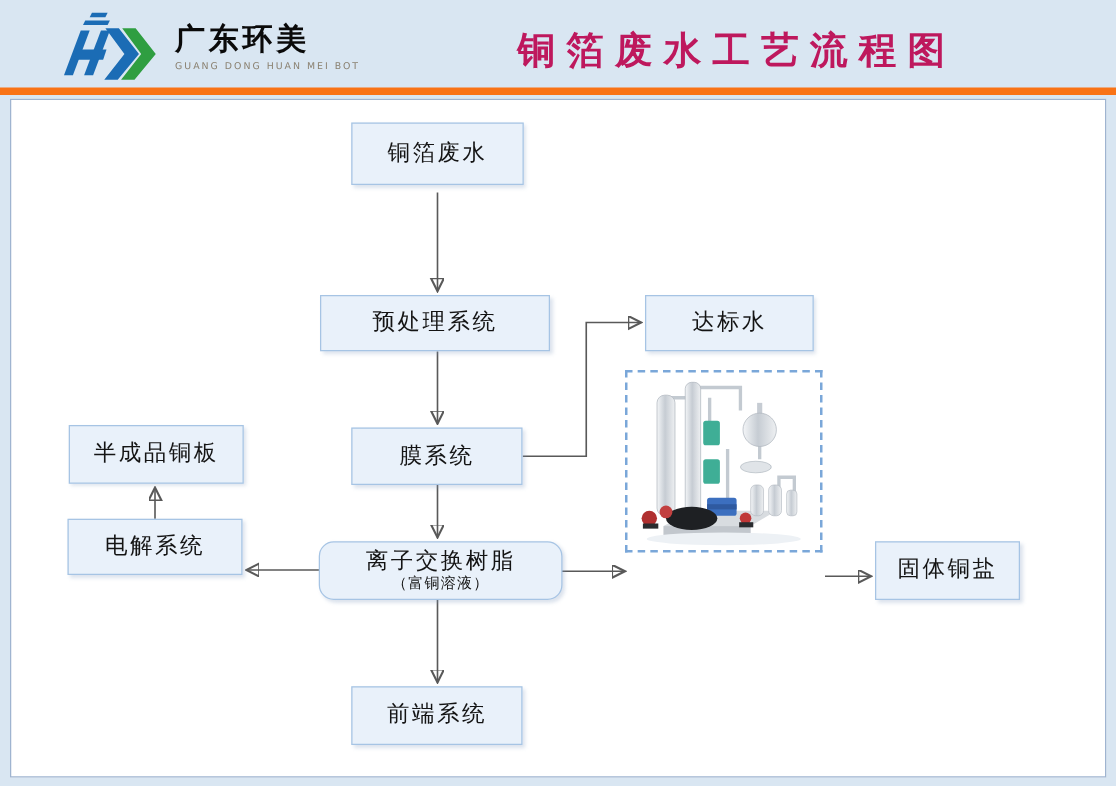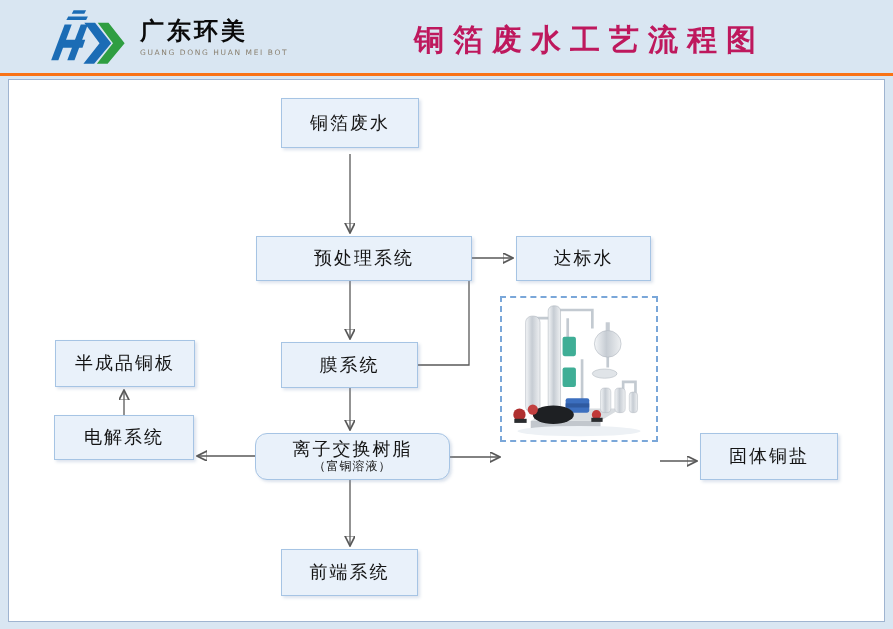--- a/index.html
+++ b/index.html
@@ -5,21 +5,21 @@
   html,body{margin:0;padding:0;background:#b9c9dd;}
   .page{
     position:relative;width:893px;height:629px;overflow:hidden;
     background:#d9e6f2;
     font-family:"DejaVu Sans","Liberation Sans",sans-serif;
     color:#111;
   }
   
   .header{
     position:absolute;left:0;top:0;width:893px;height:76px;
-    background:#d9e6f2;border-bottom:3px solid #f97316;box-sizing:border-box;
+    background:#d9e6f2;border-bottom:6px solid #f97316;box-sizing:border-box;
   }
   .brand{position:absolute;left:44px;top:6px;display:flex;align-items:center;}
   .brand-mark{width:86px;height:62px;}
   .brand-text{margin-left:10px;display:flex;flex-direction:column;justify-content:center;}
   .company-name{font-size:24px;font-weight:bold;letter-spacing:3px;color:#0a0a0a;line-height:1.2;}
   .company-sub{font-size:7.5px;letter-spacing:1.6px;color:#8a8070;margin-top:2px;}
   .page-title{
     position:absolute;left:414px;top:20px;margin:0;
     font-size:30px;font-weight:bold;letter-spacing:9px;color:#be185d;white-space:nowrap;
   }
@@ -136,21 +136,21 @@
     <path d="M124 433 V390" marker-end="url(#arw)"></path>
     <path d="M432 457 H500" marker-end="url(#arw)"></path>
     <path d="M350 480 V546" marker-end="url(#arw)"></path>
     <path d="M660 461 H697" marker-end="url(#arw)"></path>
   </svg>
 
   <div class="node" style="left:281px;top:98px;width:138px;height:50px;">
     <span>铜箔废水</span>
   </div>
 
-  <div class="node" style="left:256px;top:236px;width:216px;height:45px;">
+  <div class="node" style="left:256px;top:236px;width:184px;height:45px;">
     <span>预处理系统</span>
   </div>
 
   <div class="node" style="left:516px;top:236px;width:135px;height:45px;">
     <span>达标水</span>
   </div>
 
   <div class="node" style="left:281px;top:342px;width:137px;height:46px;">
     <span>膜系统</span>
   </div>
@@ -162,21 +162,21 @@
   <div class="node" style="left:54px;top:415px;width:140px;height:45px;">
     <span>电解系统</span>
   </div>
 
   <div class="node" style="left:255px;top:433px;width:195px;height:47px;border-radius:12px;">
     <span>离子交换树脂</span>
     <span class="sublabel">（富铜溶液）</span>
   </div>
 
 
-  <div class="node" style="left:700px;top:433px;width:138px;height:47px;">
+  <div class="node" style="left:700px;top:433px;width:116px;height:47px;">
     <span>固体铜盐</span>
   </div>
 
   <div class="node" style="left:281px;top:549px;width:137px;height:47px;">
     <span>前端系统</span>
   </div>
 
 </div>
 
 </body></html>

